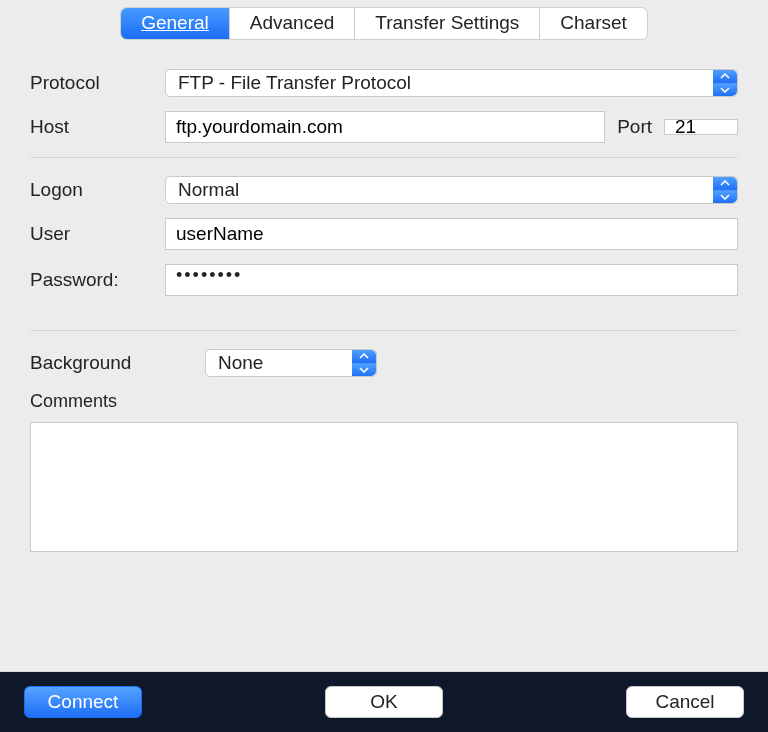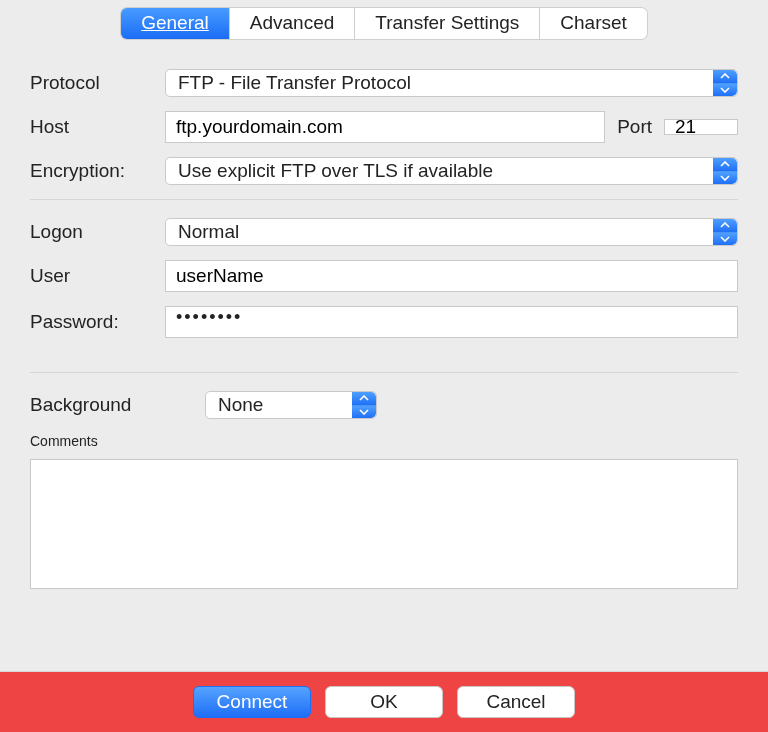--- a/index.html
+++ b/index.html
@@ -112,45 +112,45 @@
     .divider {
       border: none;
       border-top: 1px solid #d6d6d6;
       margin: 8px 0 18px 0;
     }
     .select.small {
       flex: none;
       width: 172px;
     }
     .comments-label {
-      font-size: 14px;
+      font-size: 18px;
       margin-bottom: 10px;
       margin-top: 4px;
     }
     .textarea {
       width: 100%;
       height: 130px;
       background: #fff;
       border: 1px solid #c9c9c9;
       resize: none;
       font-size: 19px;
       font-family: inherit;
       padding: 6px 8px;
       outline: none;
     }
     .password-dots {
       letter-spacing: 2px;
       font-size: 18px;
     }
     .button-bar {
       border-top: 1px solid #d8d8d8;
-      background: #ef4444;
+      background: #0f172a;
       padding: 14px 24px;
       display: flex;
-      justify-content: center;
+      justify-content: space-between;
       gap: 14px;
       position: absolute;
       bottom: 0;
       left: 0;
       right: 0;
     }
     .btn {
       min-width: 118px;
       height: 32px;
       border-radius: 6px;
@@ -210,40 +210,20 @@
 
   <div class="row">
     <div class="label">Host</div>
     <div class="control-wrap">
       <input class="input" value="ftp.yourdomain.com" style="">
       <span class="port-label">Port</span>
       <input class="port-input" value="21" style="">
     </div>
   </div>
 
-  <div class="row">
-    <div class="label">Encryption:</div>
-    <div class="control-wrap">
-      <div class="select">
-        <span>Use explicit FTP over TLS if available</span>
-        <div class="stepper">
-          <div>
-              <svg viewBox="0 0 10 6">
-                <path d="M1 5 L5 1 L9 5" stroke="#fff" stroke-width="1.6" fill="none"></path>
-              </svg>
-            </div>
-          <div>
-              <svg viewBox="0 0 10 6">
-                <path d="M1 1 L5 5 L9 1" stroke="#fff" stroke-width="1.6" fill="none"></path>
-              </svg>
-            </div>
-        </div>
-      </div>
-    </div>
-  </div>
 
   <hr class="divider">
 
   <div class="row">
     <div class="label">Logon</div>
     <div class="control-wrap">
       <div class="select">
         <span>Normal</span>
         <div class="stepper">
           <div>

